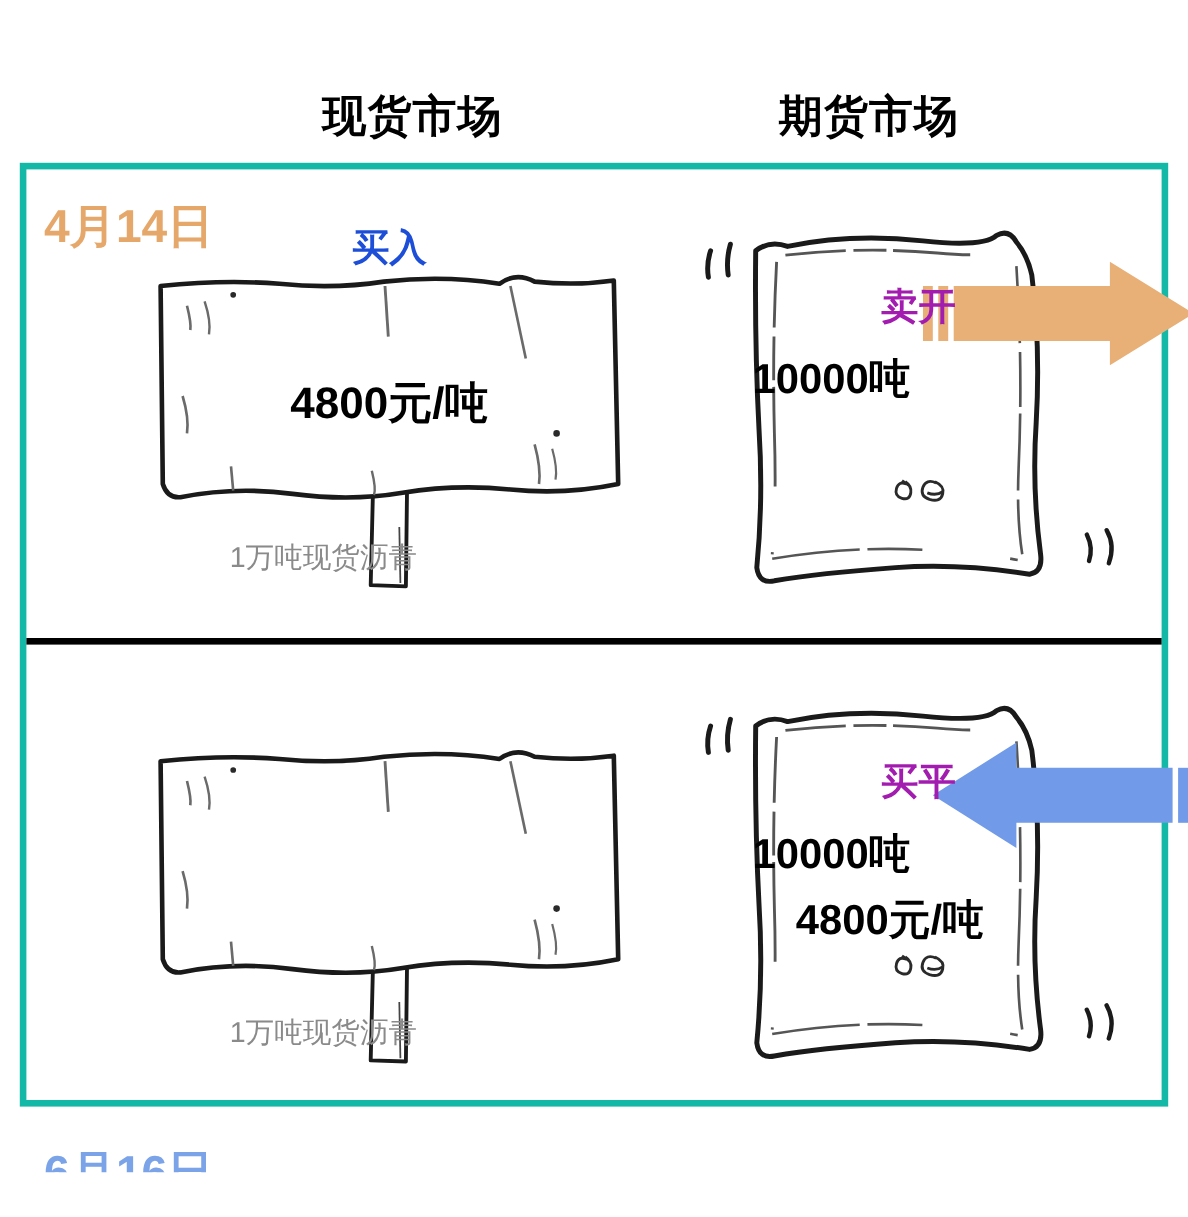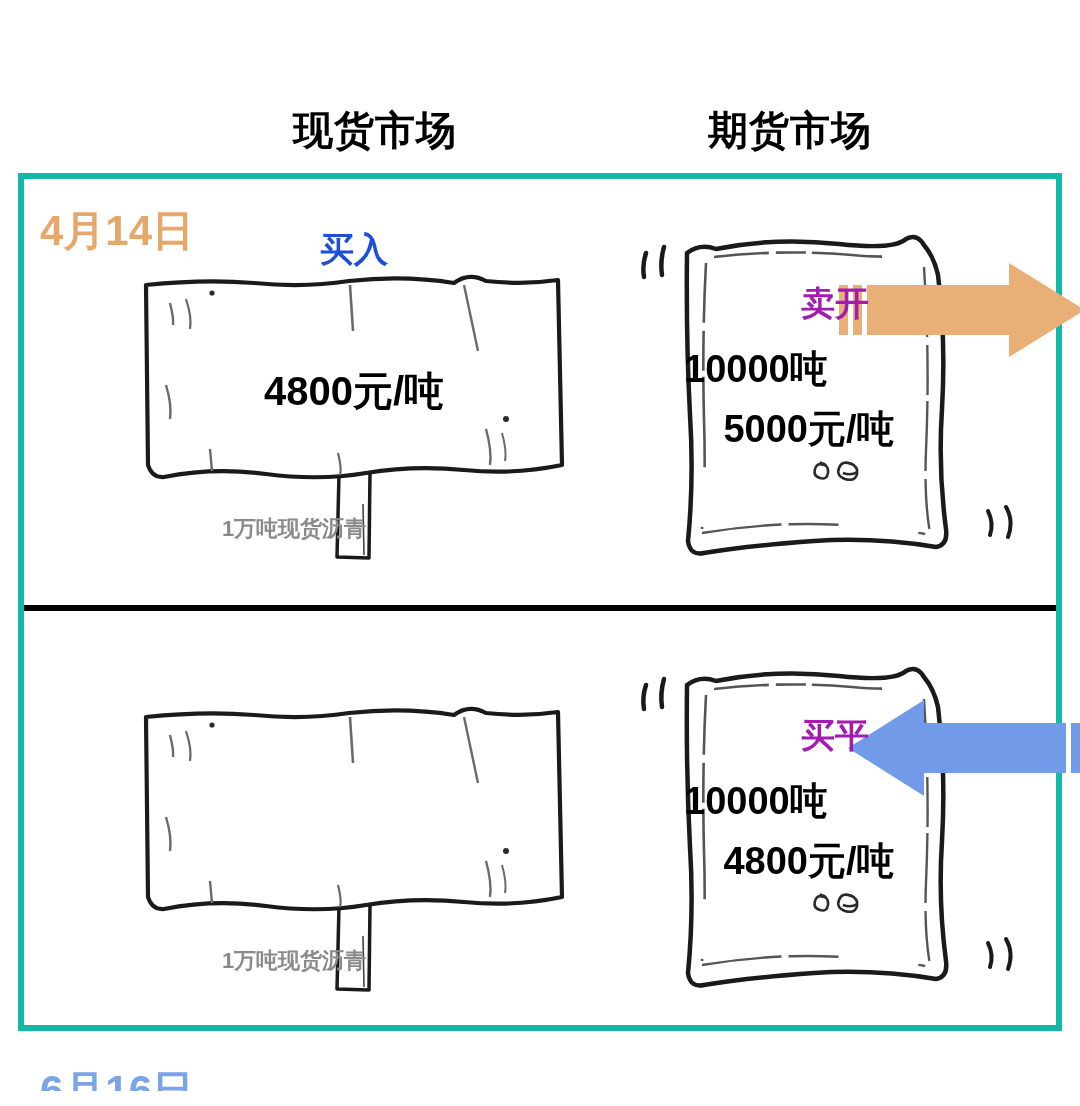--- a/index.html
+++ b/index.html
@@ -9,21 +9,20 @@
   }
   body {
     font-family: "Liberation Sans", "DejaVu Sans", sans-serif;
   }
   #canvas {
     position: relative;
     width: 1080px;
     height: 1066px;
     background: #ffffff;
     overflow: hidden;
-    margin-top: 25px;
   }
 
   
   .col-header {
     position: absolute;
     top: 78px;
     font-size: 40px;
     font-weight: bold;
     color: #000000;
     letter-spacing: 1px;
@@ -110,23 +109,23 @@
     font-weight: bold;
     color: #000;
     pointer-events: none;
   }
   .sign-caption {
     position: absolute;
     left: 0;
     top: 325px;
     width: 320px;
     text-align: center;
-    font-size: 22px;
+    font-size: 26px;
     color: #8a8a8a;
-    font-weight: 700;
+    font-weight: 400;
   }
 
   
   .bag-group {
     position: absolute;
     left: 600px;
     top: 40px;
     width: 460px;
     height: 360px;
   }
@@ -259,21 +258,20 @@
 
             <rect x="0" y="24" width="9" height="50" fill="#E8AF77"></rect>
             <rect x="14" y="24" width="9" height="50" fill="#E8AF77"></rect>
 
             <path d="M28 24 L170 24 L170 2 L246 49 L170 96 L170 74 L28 74 Z" fill="#E8AF77"></path>
           </svg>
         </div>
 
         <div class="bag-action">卖开</div>
         <div class="bag-qty">10000吨</div>
-        <div class="bag-price">5000元/吨</div>
       </div>
     </div>
 
     <div class="row" id="row-2">
 
       <div class="date-label" id="date-row2">6月16日</div>
 
       <div class="sign-group">
 
         <div class="sign-svg-wrap">

